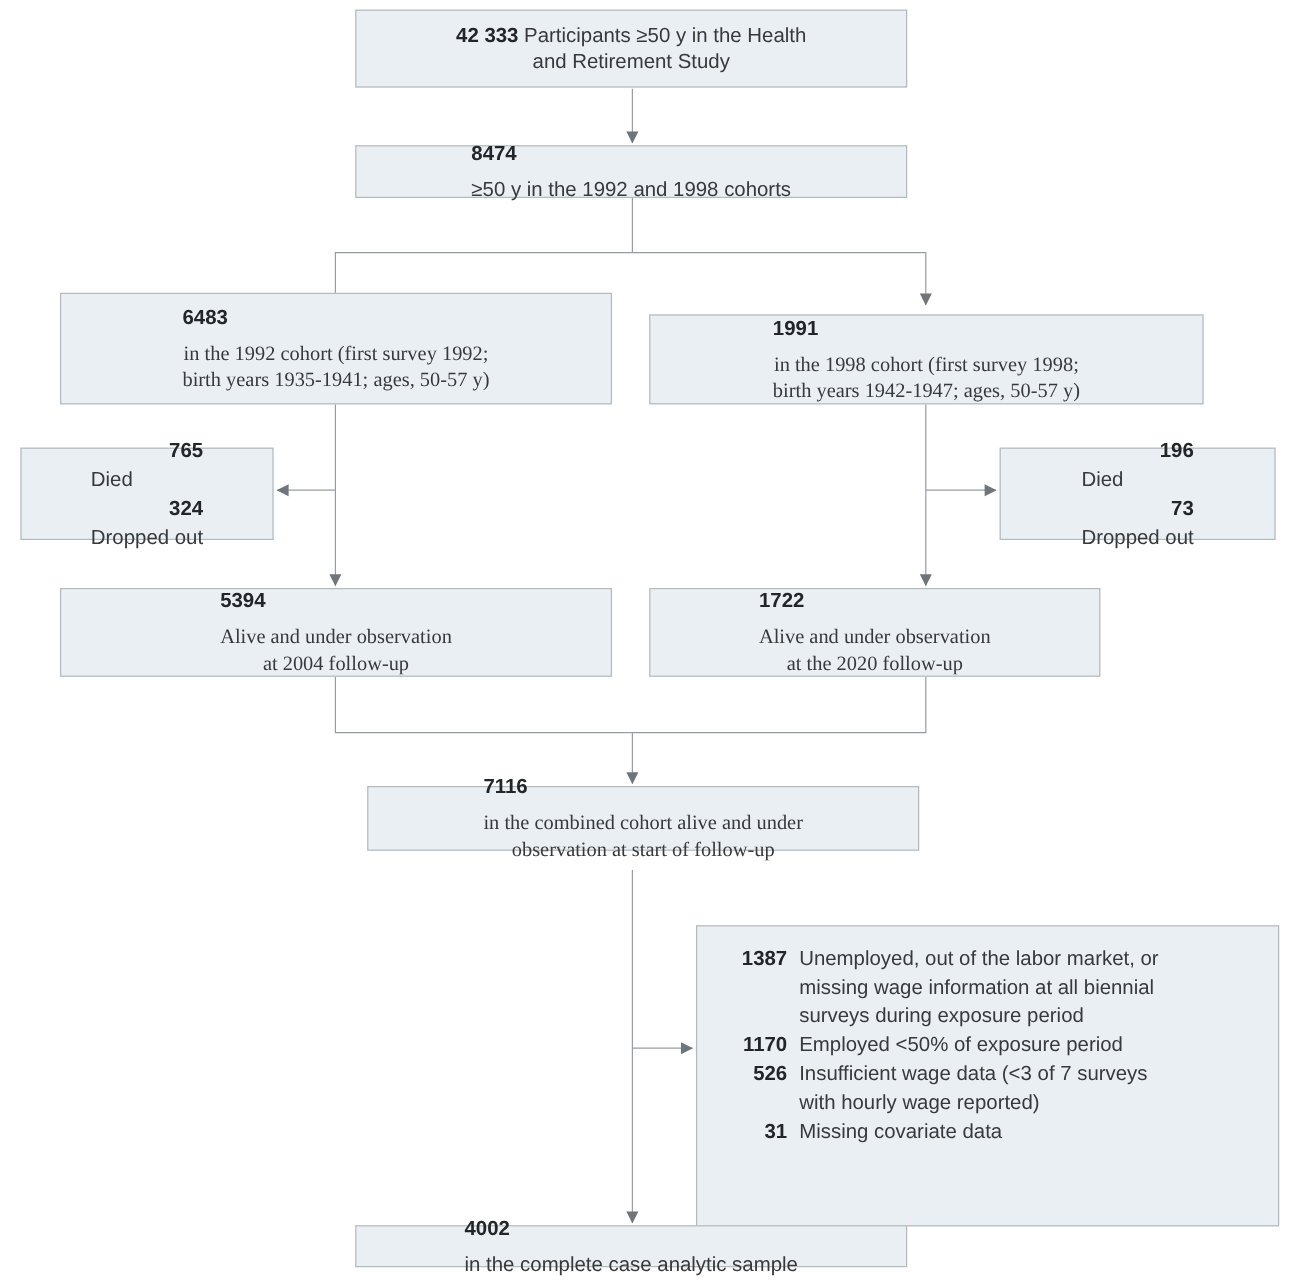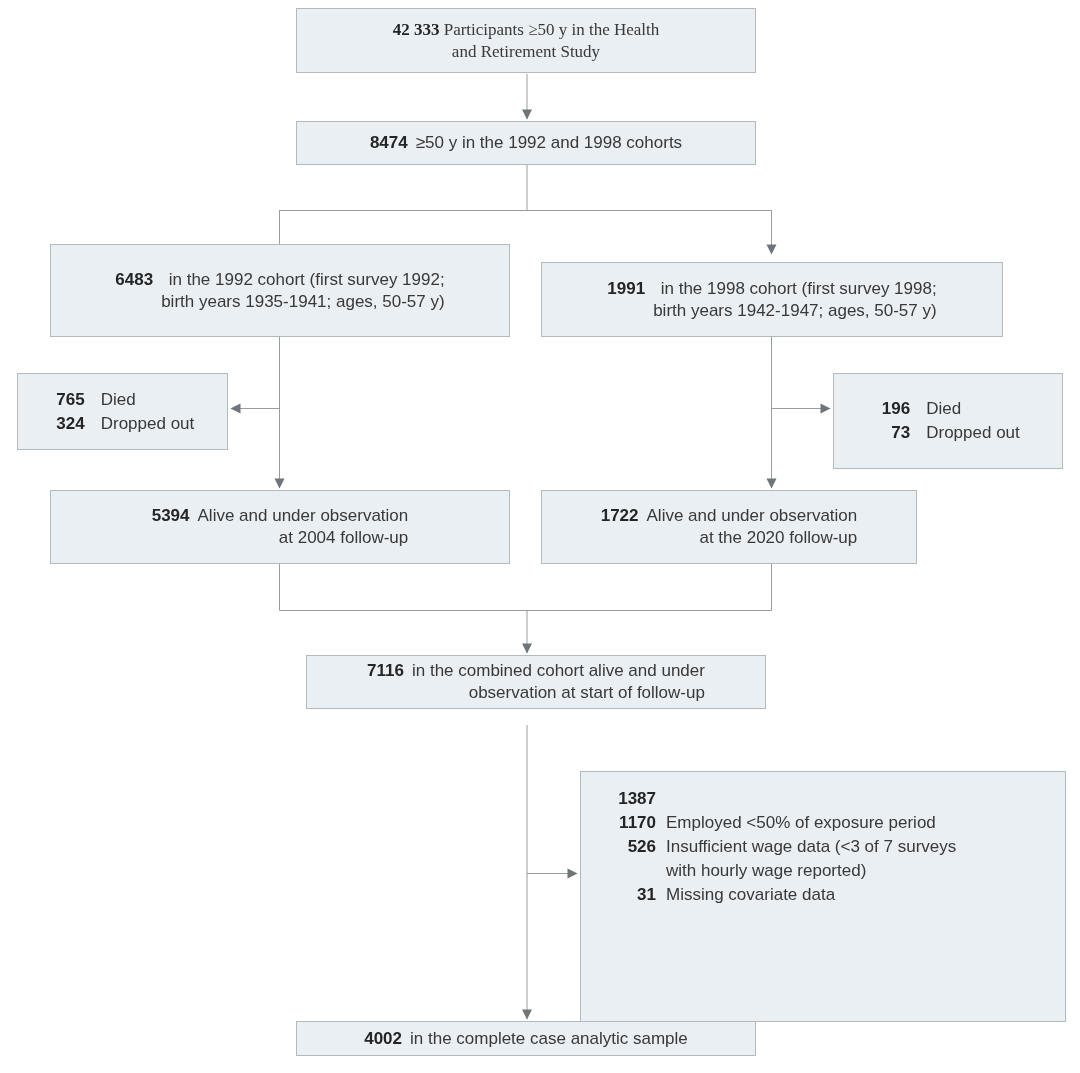--- a/index.html
+++ b/index.html
@@ -26,28 +26,28 @@
     color: var(--text);
     display: flex;
     align-items: center;
     justify-content: center;
   }
   .num {
     font-weight: 700;
     color: var(--number);
     white-space: nowrap;
   }
-  .entry { display: flex; gap: 8px; align-items: flex-start; }
-  .entry .lines { text-align: right; }
+  .entry { display: flex; gap: 8px; align-items: flex-start; flex-direction: column; }
+  .entry .lines { text-align: center; font-family: Liberation Serif, serif; }
   .center-text { text-align: center; }
   .center-text .line { display: block; }
 
   
   .rows { display: block; line-height: 24px; }
-  .rows .row { display: flex; gap: 16px; }
+  .rows .row { display: flex; gap: 0; flex-direction: column; }
   .rows .num { min-width: 34px; text-align: right; }
 
   
   .box-exclusions {
     display: block;
     padding: 15px 8px 0 28px;
     line-height: 24px;
     align-items: flex-start;
     justify-content: flex-start;
   }
@@ -75,21 +75,21 @@
       <line x1="279.5" y1="408.5" x2="231" y2="408.5" marker-end="url(#ah)"></line>
       <line x1="771.5" y1="331" x2="771.5" y2="488" marker-end="url(#ah)"></line>
       <line x1="771.5" y1="408.5" x2="830" y2="408.5" marker-end="url(#ah)"></line>
       <path d="M279.5 564 V610.5 H771.5 V564"></path>
       <line x1="527" y1="610" x2="527" y2="653" marker-end="url(#ah)"></line>
       <line x1="527" y1="725" x2="527" y2="1019" marker-end="url(#ah)"></line>
       <line x1="527" y1="873.5" x2="577" y2="873.5" marker-end="url(#ah)"></line>
     </g>
   </svg>
 
-  <div class="box center-text" style="left:296px; top:8px; width:460px; height:65px;font-family:Liberation Serif, serif;">
+  <div class="box center-text" style="left:296px; top:8px; width:460px; height:65px;">
     <div>
       <span class="line"><span class="num">42 333</span>&nbsp;<span>Participants ≥50 y in the Health</span></span>
       <span class="line">and Retirement Study</span>
     </div>
   </div>
 
   <div class="box" style="left:296px; top:121px; width:460px; height:44px;">
     <div class="entry">
       <span class="num">8474</span>
       <span>≥50 y in the 1992 and 1998 cohorts</span>
@@ -122,21 +122,21 @@
         <span class="num">765</span>
         <span>Died</span>
       </div>
       <div class="row">
         <span class="num">324</span>
         <span>Dropped out</span>
       </div>
     </div>
   </div>
 
-  <div class="box" style="left:833px; top:373px; width:230px; height:96px;">
+  <div class="box" style="left:833px; top:373px; width:230px; height:77px;">
     <div class="rows">
       <div class="row">
         <span class="num">196</span>
         <span>Died</span>
       </div>
       <div class="row">
         <span class="num">73</span>
         <span>Dropped out</span>
       </div>
     </div>
@@ -168,20 +168,25 @@
       <span class="lines">
         <div>in the combined cohort alive and under</div>
         <div>observation at start of follow-up</div>
       </span>
     </div>
   </div>
 
   <div class="box box-exclusions" style="left:580px; top:771px; width:486px; height:251px;">
     <div class="ex-row">
       <span class="num">1387</span>
+      <span class="lines">
+        <div>Unemployed, out of the labor market, or</div>
+        <div>missing wage information at all biennial</div>
+        <div>surveys during exposure period</div>
+      </span>
     </div>
     <div class="ex-row">
       <span class="num">1170</span>
       <span class="lines">
         <div>Employed &lt;50% of exposure period</div>
       </span>
     </div>
     <div class="ex-row">
       <span class="num">526</span>
       <span class="lines">

